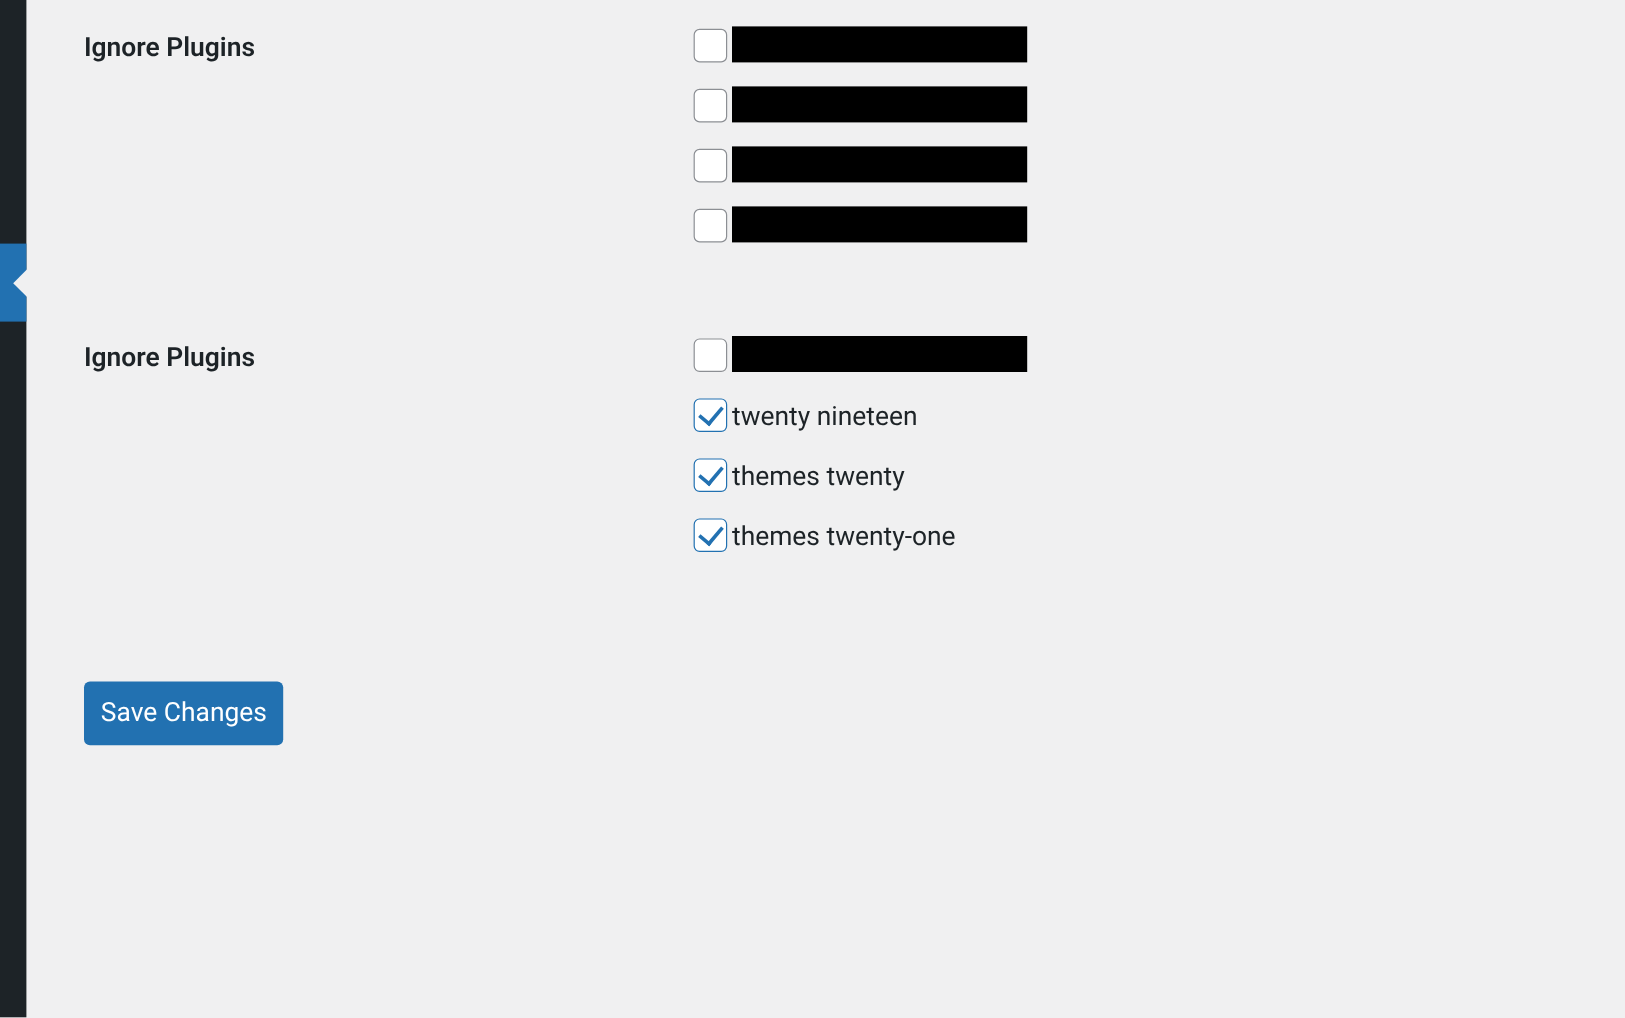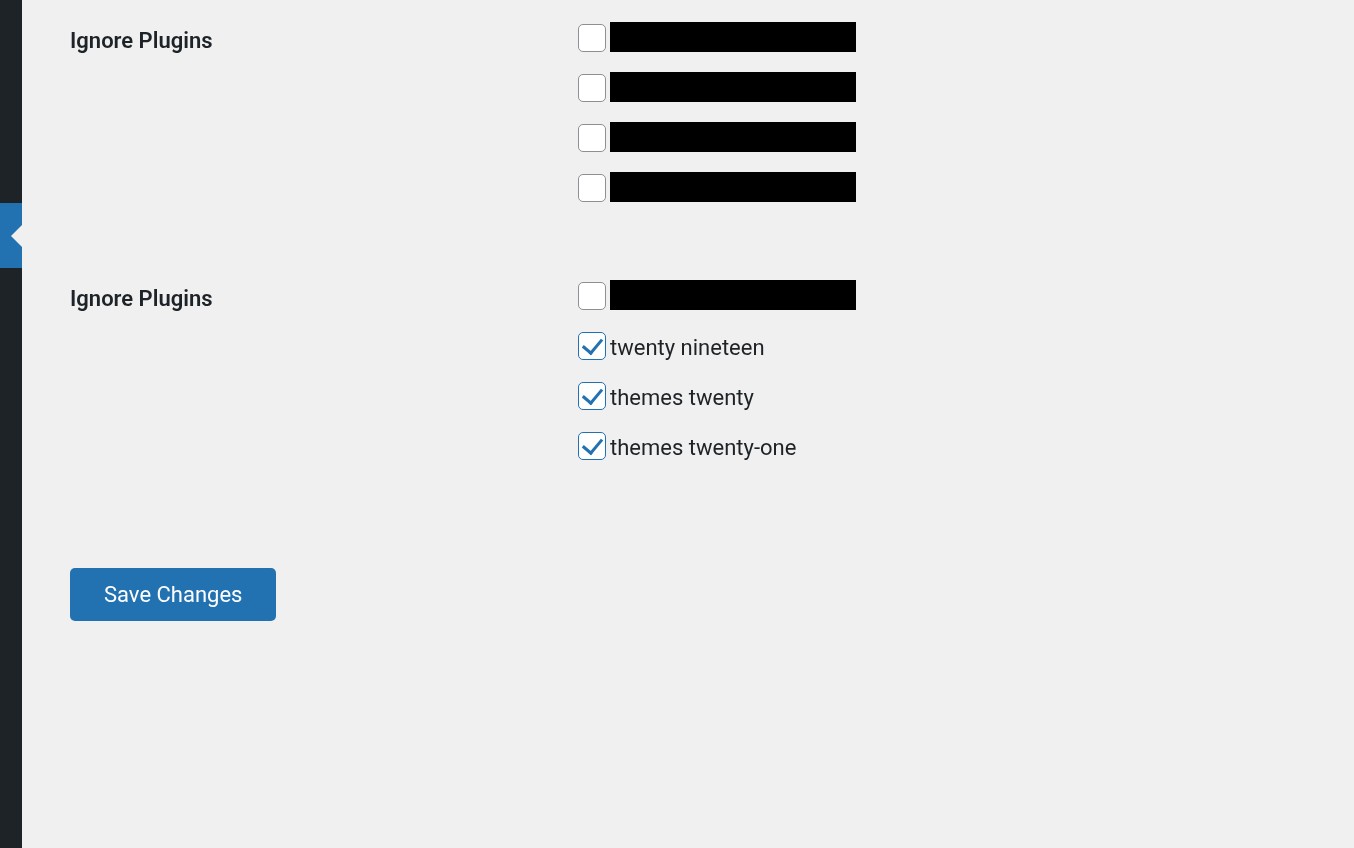--- a/index.html
+++ b/index.html
@@ -112,21 +112,21 @@
     }
     .checkbox-label {
       font-size: 22px;
       color: #1d2327;
     }
     .save-button {
       background: #2271b1;
       color: #fff;
       border: none;
       font-size: 22px;
-      padding: 14px 34px;
+      padding: 14px 14px;
       border-radius: 5px;
       cursor: pointer;
       margin-top: 32px;
       font-family: inherit;
     }
   </style>
 </head>
 <body>
 
 <div class="sidebar">

